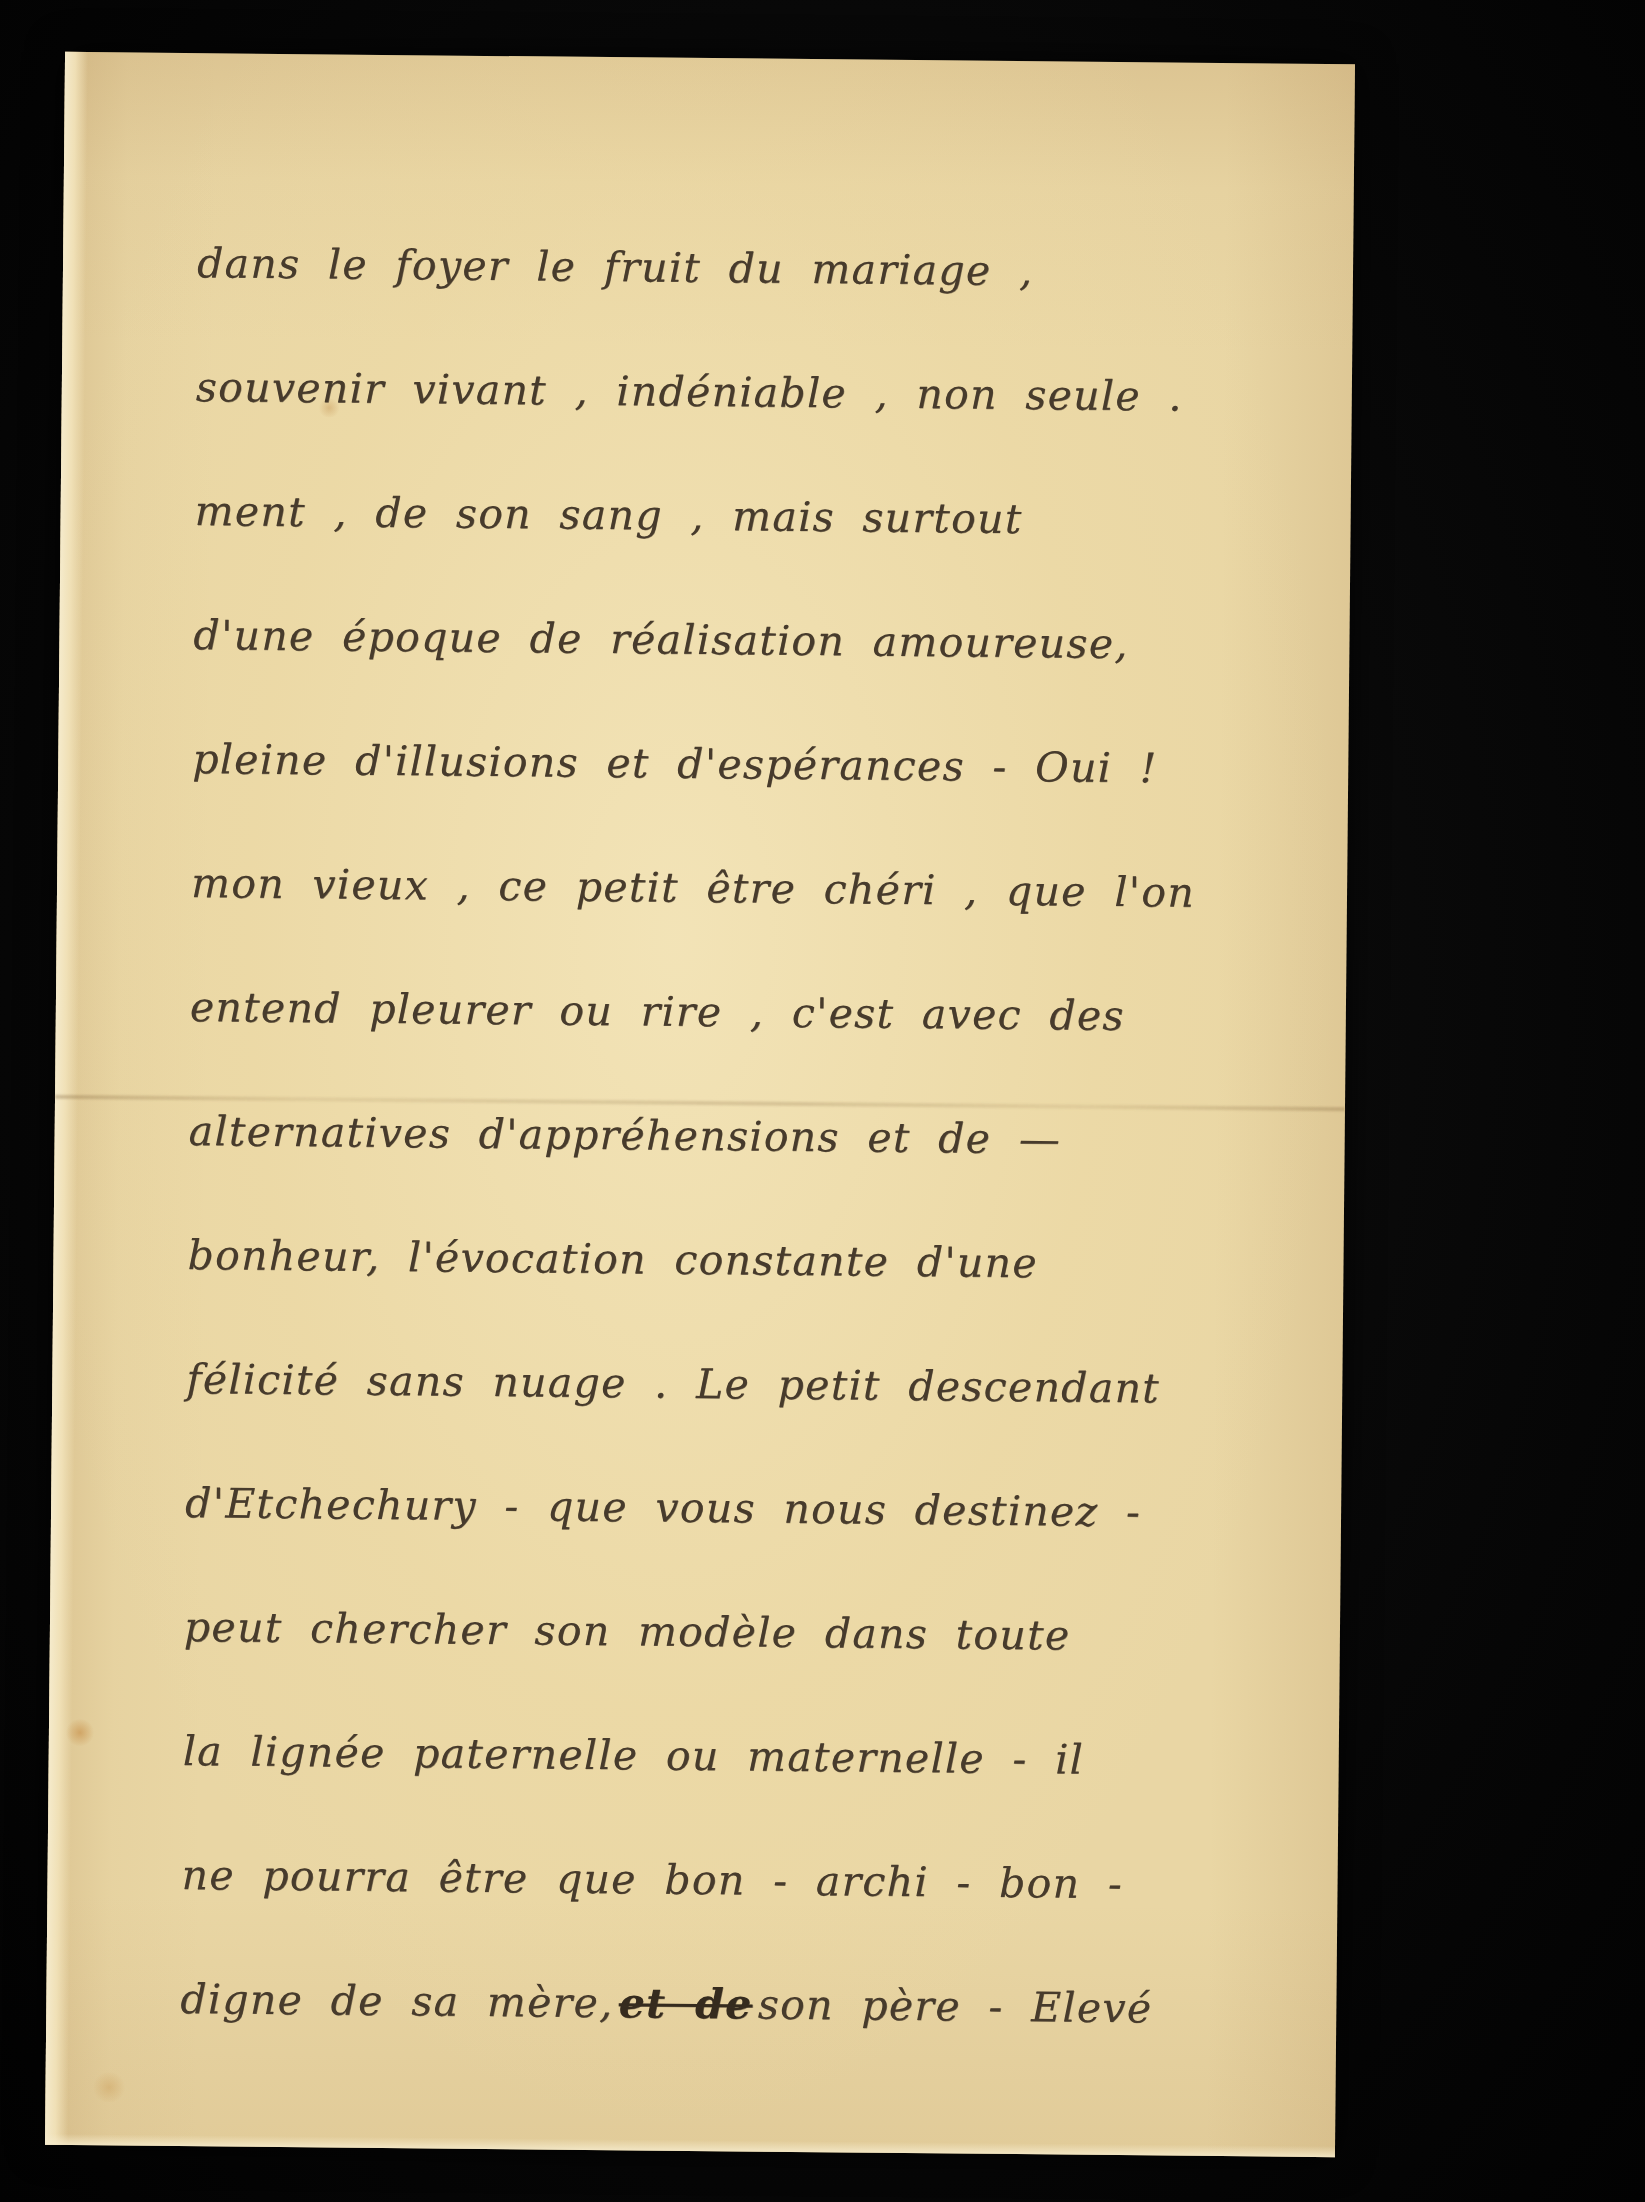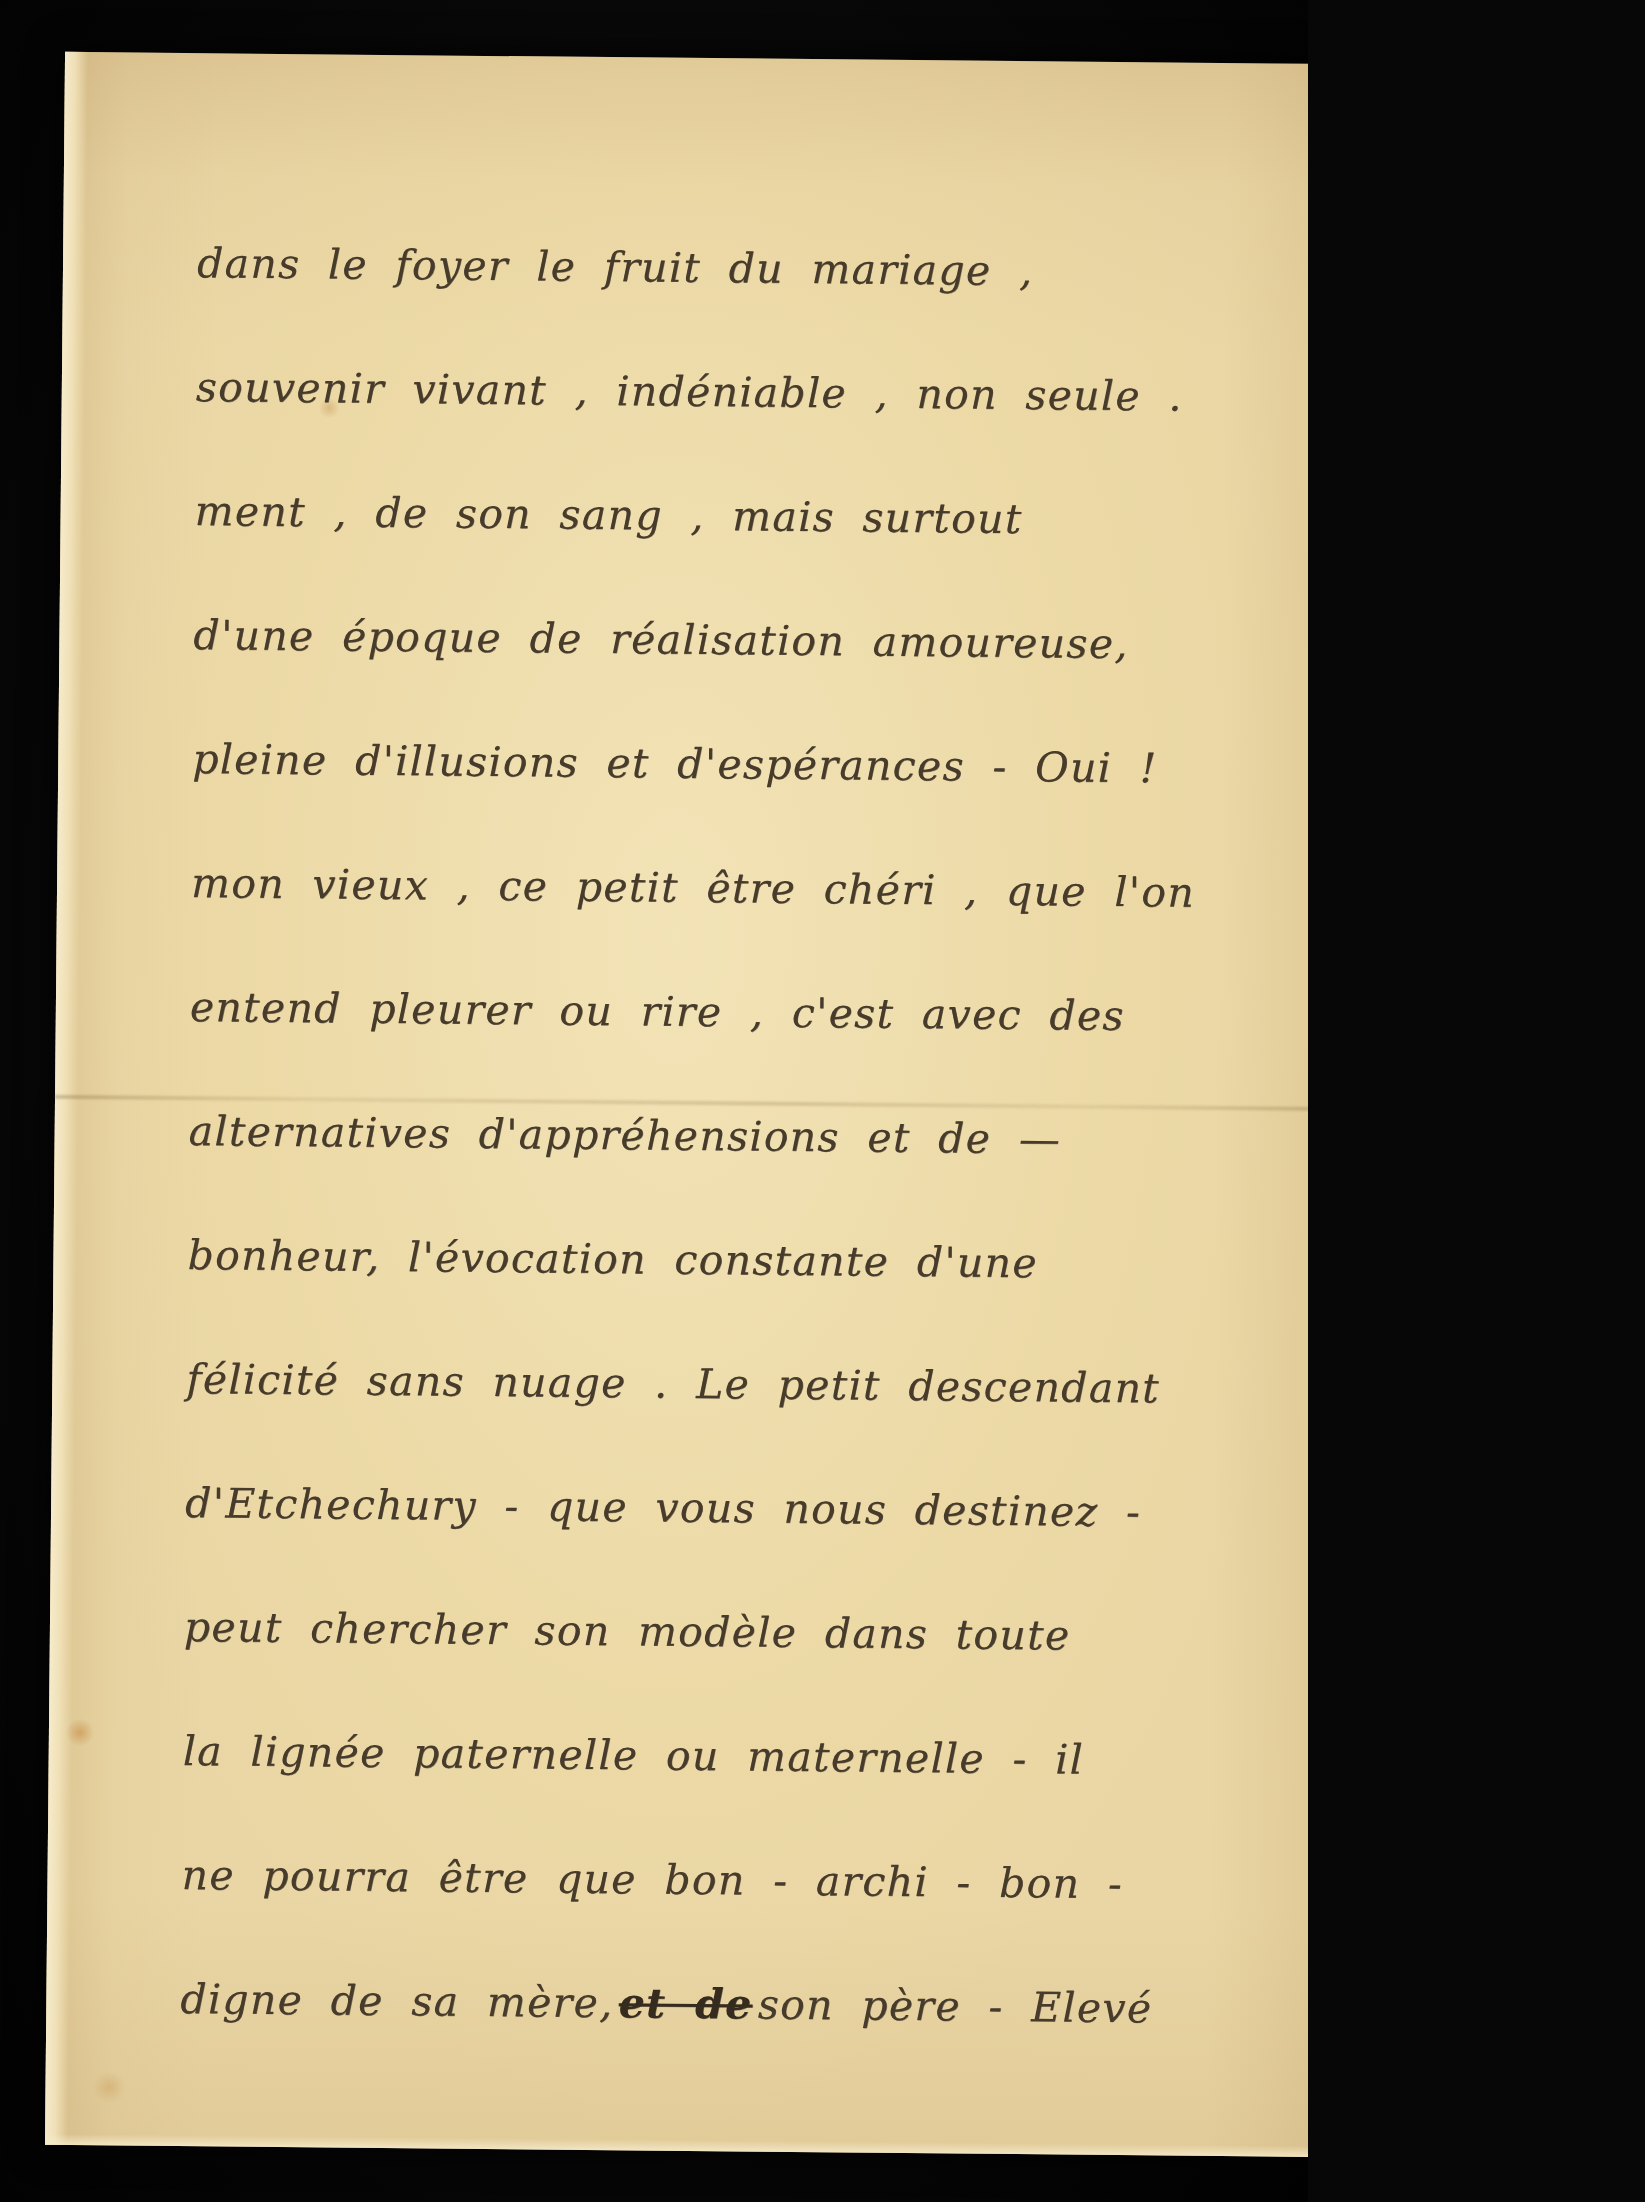--- a/index.html
+++ b/index.html
@@ -2,21 +2,21 @@
 <html style="font-size:14px"><head>
   <meta charset="utf-8">
   <style>
     html, body {
       margin: 0;
       padding: 0;
       background: #070707;
     }
     .stage {
       position: relative;
-      width: 1308px;
+      width: 1645px;
       height: 2203px;
       background:
         radial-gradient(ellipse at 50% 45%, #111 0%, #060606 70%, #020202 100%);
       overflow: hidden;
       font-family: "DejaVu Serif", serif;
     }
     .paper {
       position: absolute;
       left: 55px;
       top: 58px;

